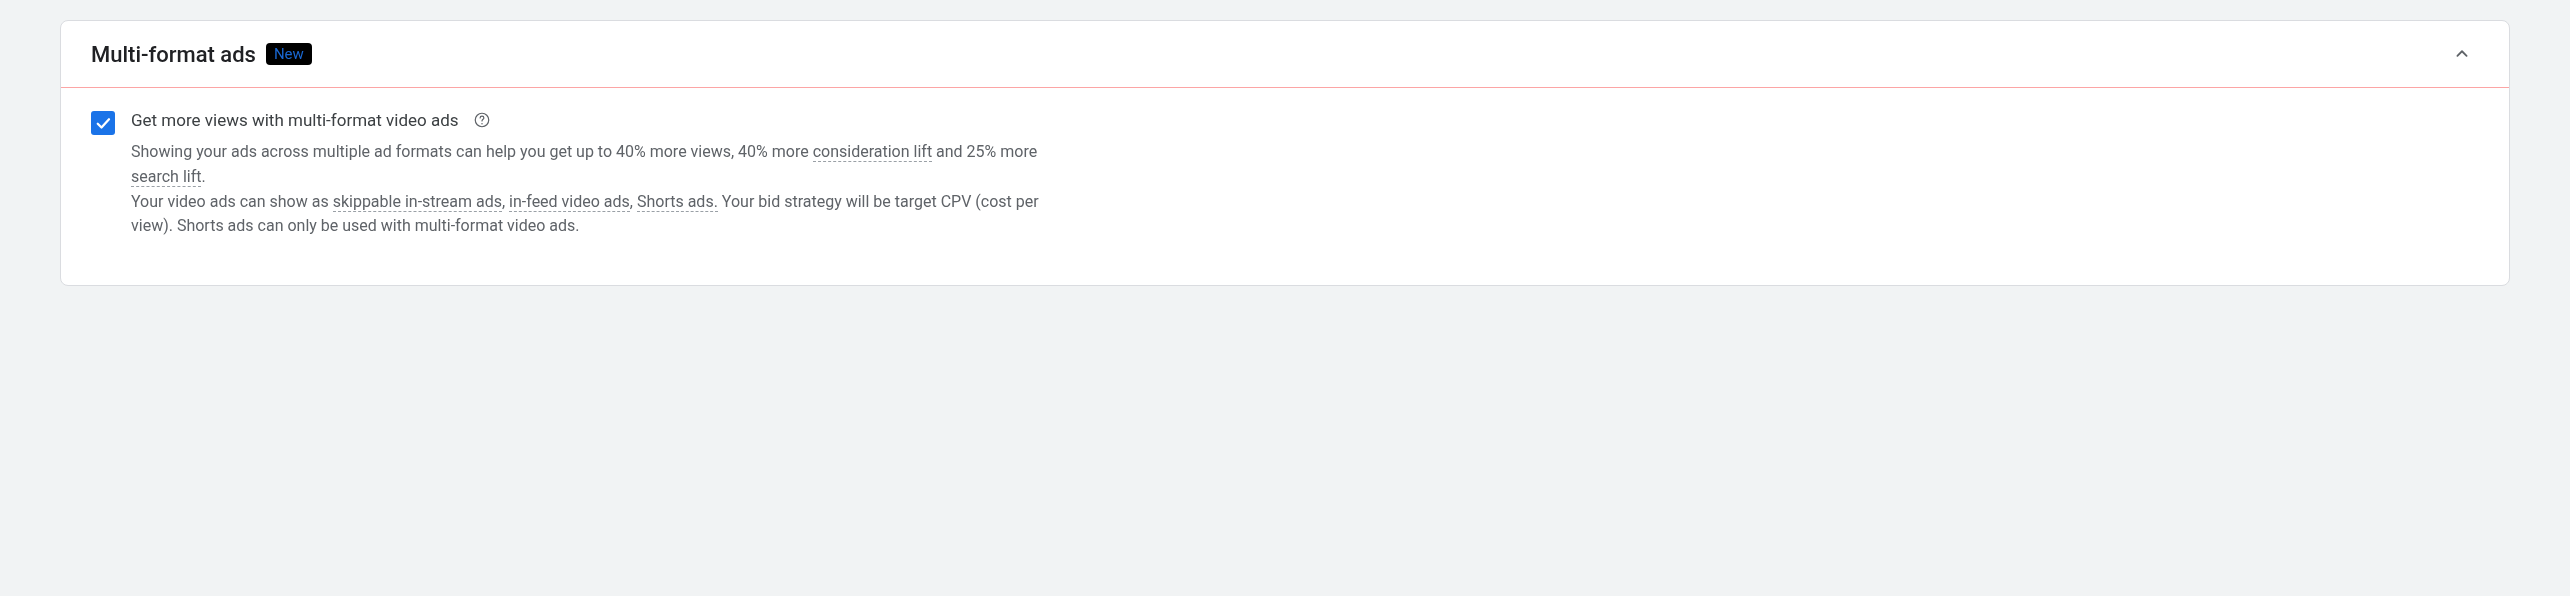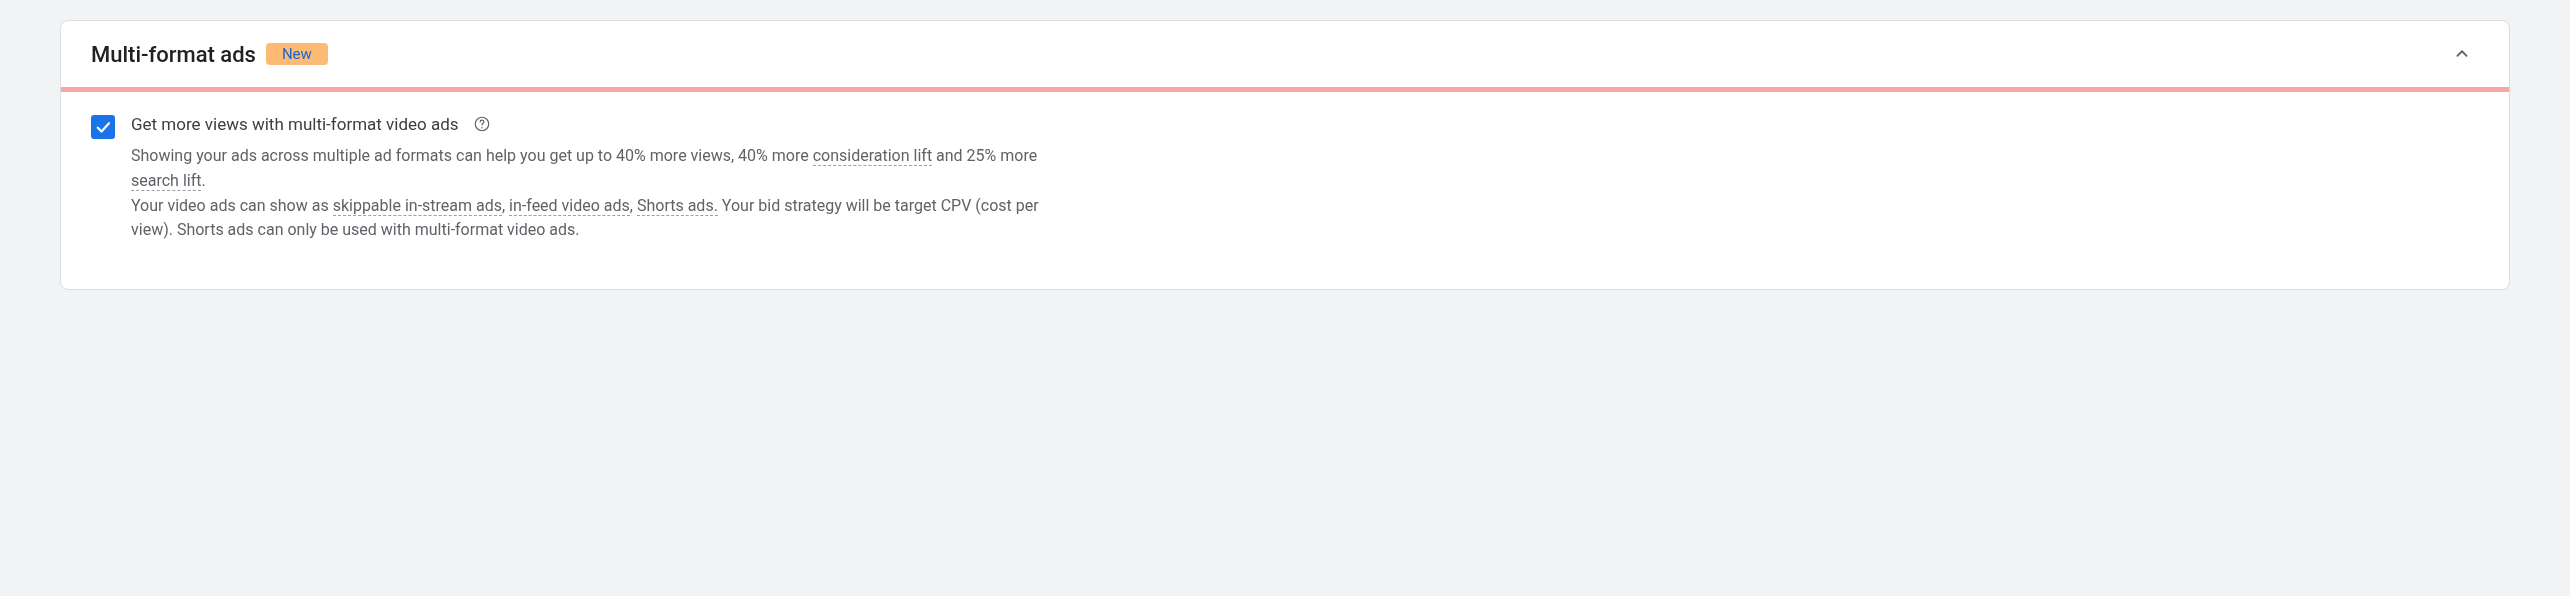--- a/index.html
+++ b/index.html
@@ -12,39 +12,39 @@
     background: #fff;
     border: 1px solid #dadce0;
     border-radius: 8px;
     overflow: hidden;
   }
   .card-header {
     display: flex;
     align-items: center;
     justify-content: space-between;
     padding: 16px 30px 16px 30px;
-    border-bottom: 5px solid #fca5a5;
+    border-bottom: 1px solid #fca5a5;
   }
   .header-left {
     display: flex;
     align-items: center;
     gap: 10px;
   }
   .section-title {
     font-size: 22px;
     font-weight: 500;
     color: #202124;
   }
   .new-badge {
     display: inline-block;
-    background: #fdba74;
+    background: #000000;
     color: #1967d2;
     font-size: 15px;
     font-weight: 400;
-    padding: 2px 16px;
+    padding: 2px 8px;
     border-radius: 4px;
   }
   .chevron {
     color: #5f6368;
     cursor: pointer;
     padding: 6px;
     display: inline-flex;
   }
   .chevron svg { width: 22px; height: 22px; }
   .card-body {

